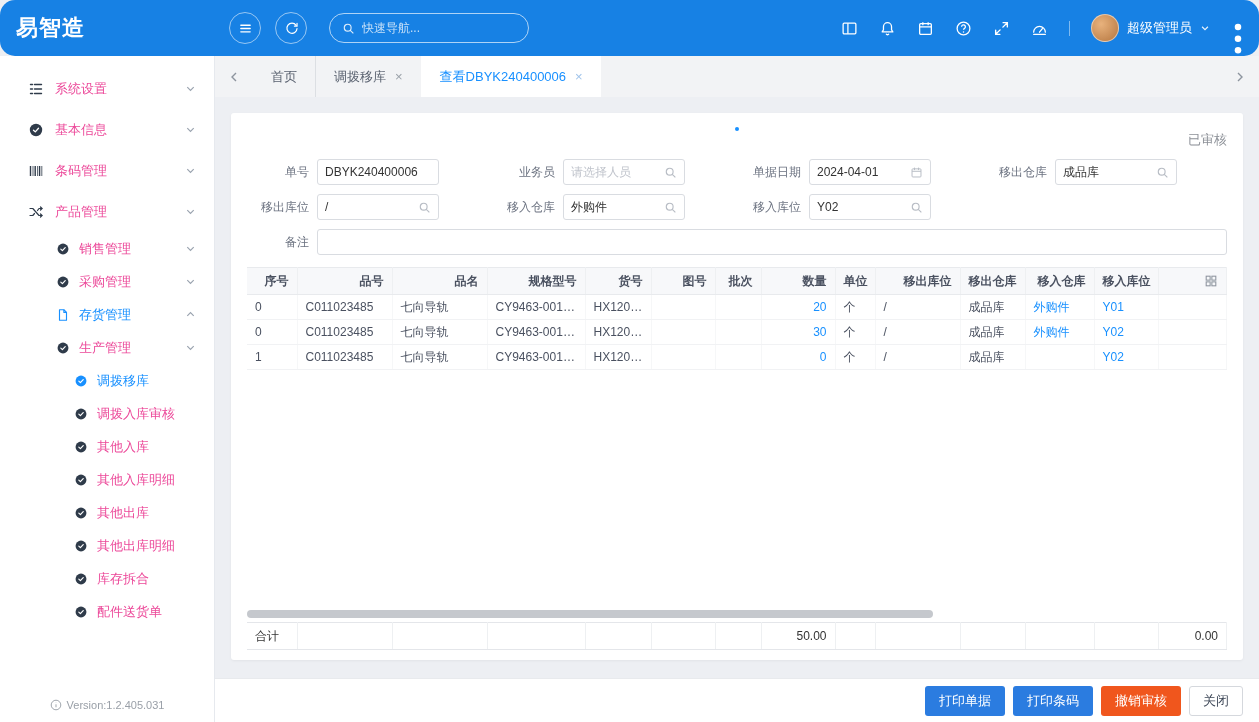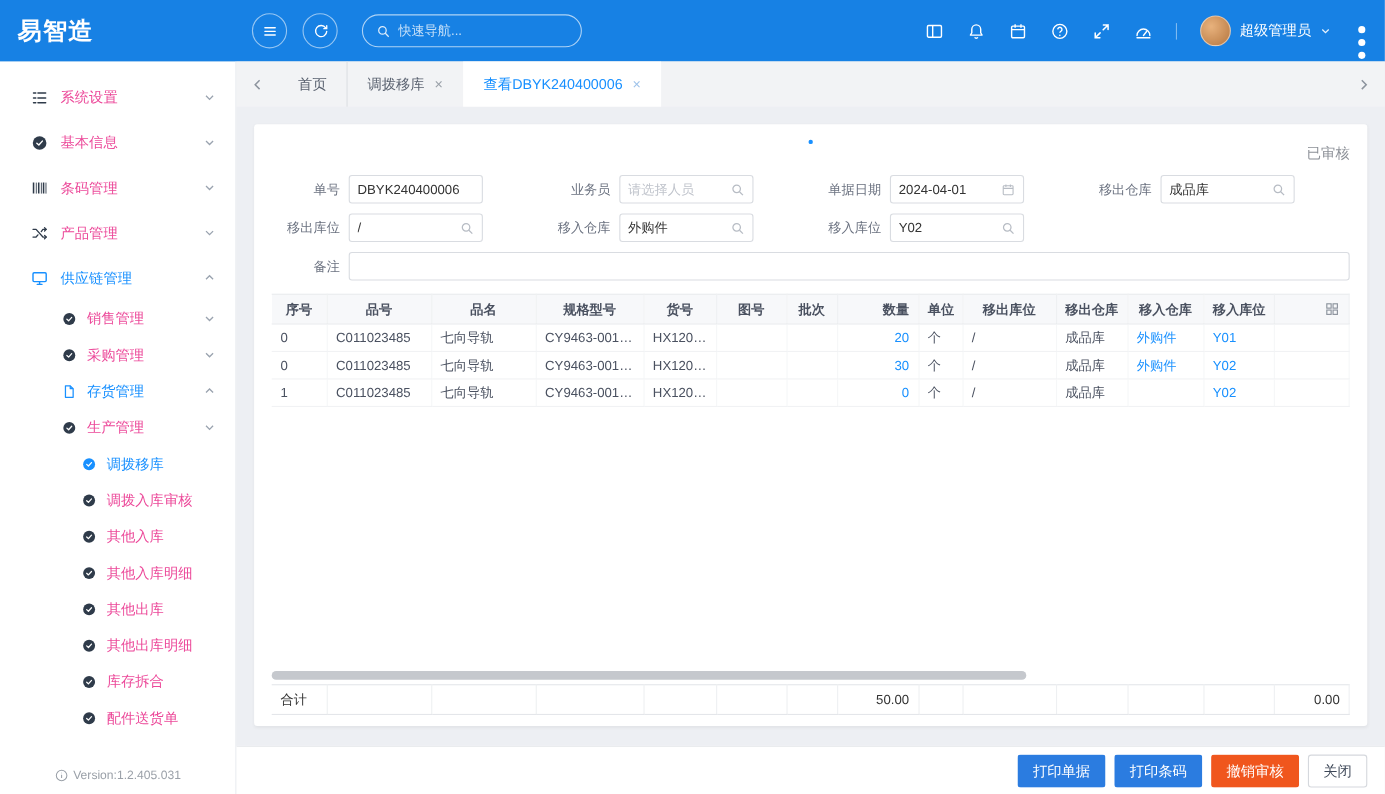--- a/index.html
+++ b/index.html
@@ -8,21 +8,21 @@
     --btn-blue:#2b7ce0;
     --btn-orange:#f0561d;
   }
   *{margin:0;padding:0;box-sizing:border-box;}
   html,body{width:1259px;height:722px;overflow:hidden;}
   body{font-family:"Liberation Sans","DejaVu Sans",sans-serif;font-size:12px;color:#333;background:#edeff3;}
   svg{display:block;}
   .app{width:1259px;height:722px;display:flex;flex-direction:column;}
 
   
-  .header{height:56px;flex:0 0 56px;background:var(--header-bg);display:flex;align-items:center;color:#fff;}
+  .header{height:56px;flex:0 0 56px;background:var(--header-bg);display:flex;align-items:center;color:#fff;border-radius:15px;}
   .logo{flex:0 0 215px;font-size:22px;font-weight:700;padding-left:16px;letter-spacing:1px;}
   .hbtn{width:32px;height:32px;border:1px solid rgba(255,255,255,.55);border-radius:50%;display:flex;align-items:center;justify-content:center;margin-left:14px;cursor:pointer;color:#fff;}
   .hbtn svg{width:15px;height:15px;}
   .hsearch{margin-left:22px;width:200px;height:30px;border:1px solid rgba(255,255,255,.65);border-radius:15px;display:flex;align-items:center;padding:0 12px;gap:7px;}
   .hsearch .sic{width:13px;height:13px;color:rgba(255,255,255,.85);flex:0 0 13px;}
   .hsearch input{background:transparent;border:none;outline:none;color:#fff;font-size:12px;width:100%;font-family:inherit;}
   .hsearch input::placeholder{color:rgba(255,255,255,.75);}
   .hright{margin-left:auto;display:flex;align-items:center;gap:21px;padding-right:14px;}
   .hicon{width:17px;height:17px;cursor:pointer;color:#fff;}
   .hicon svg{width:100%;height:100%;}
@@ -80,21 +80,21 @@
   .field.full{grid-column:1/-1;}
   .field.full .box{flex:1;width:auto;}
   .val{flex:1;font-size:12px;color:#333;white-space:nowrap;overflow:hidden;}
   .val.ph{color:#c0c4cc;}
   .ficon{width:13px;height:13px;color:#b7bcc4;flex:0 0 13px;cursor:pointer;}
   .ficon svg{width:100%;height:100%;}
 
   
   .grid-wrap{flex:1;display:flex;flex-direction:column;margin-top:12px;min-height:0;}
   table.grid{width:100%;border-collapse:collapse;table-layout:fixed;font-size:12px;}
-  .grid th{height:27px;background:#f7f8fa;border-top:1px solid #e8eaed;border-bottom:1px solid #e8eaed;border-right:1px solid #eef0f2;font-weight:700;color:#4a5160;text-align:center;padding:0 8px;white-space:nowrap;overflow:hidden;}
+  .grid th{height:27px;background:#f7f8fa;border-top:1px solid #e8eaed;border-bottom:1px solid #e8eaed;border-right:1px solid #eef0f2;font-weight:700;color:#4a5160;text-align:right;padding:0 8px;white-space:nowrap;overflow:hidden;}
   .grid td{height:25px;border-bottom:1px solid #f1f2f4;border-right:1px solid #f6f7f8;padding:0 8px;color:#4a5160;white-space:nowrap;overflow:hidden;text-overflow:ellipsis;}
   .grid .r{text-align:right;}
   .grid .blue{color:var(--accent);cursor:pointer;}
   .grid-spacer{flex:1;}
   .hscrollbar{height:8px;margin:2px 0 4px;}
   .thumb{width:70%;height:8px;background:#c5c8cd;border-radius:4px;cursor:pointer;}
   table.summary td{height:27px;border-top:1px solid #e4e6ea;border-bottom:1px solid #e4e6ea;border-right:1px solid #eef0f2;color:#333;background:#fff;}
   .colset{display:block;margin-left:auto;width:14px;height:14px;color:#8d949e;cursor:pointer;}
   .colset svg{width:100%;height:100%;}
 
@@ -253,34 +253,20 @@
             </svg>
           </span>
           <span class="mlabel">产品管理</span>
           <span class="mchev">
             <svg viewBox="0 0 12 12" fill="none" stroke="currentColor" stroke-width="1.3">
               <path d="M2.5 4.5L6 8l3.5-3.5"></path>
             </svg>
           </span>
         </div>
 
-        <div class="mitem active lvl1">
-          <span class="micon">
-            <svg viewBox="0 0 16 16" fill="none" stroke="currentColor" stroke-width="1.3" stroke-linecap="round">
-              <rect x="2" y="3" width="12" height="8" rx="1"></rect>
-              <path d="M5.8 13.5h4.4M8 11v2.5"></path>
-            </svg>
-          </span>
-          <span class="mlabel">供应链管理</span>
-          <span class="mchev">
-            <svg viewBox="0 0 12 12" fill="none" stroke="currentColor" stroke-width="1.3">
-              <path d="M2.5 7.5L6 4l3.5 3.5"></path>
-            </svg>
-          </span>
-        </div>
 
         <div class="mitem lvl2">
           <span class="micon">
             <svg viewBox="0 0 16 16">
               <circle cx="8" cy="8" r="6.2" fill="currentColor"></circle>
               <path d="M5.5 8.2l1.8 1.7 3.2-3.6" stroke="#fff" stroke-width="1.3" fill="none" stroke-linecap="round" stroke-linejoin="round"></path>
             </svg>
           </span>
           <span class="mlabel">销售管理</span>
           <span class="mchev">

